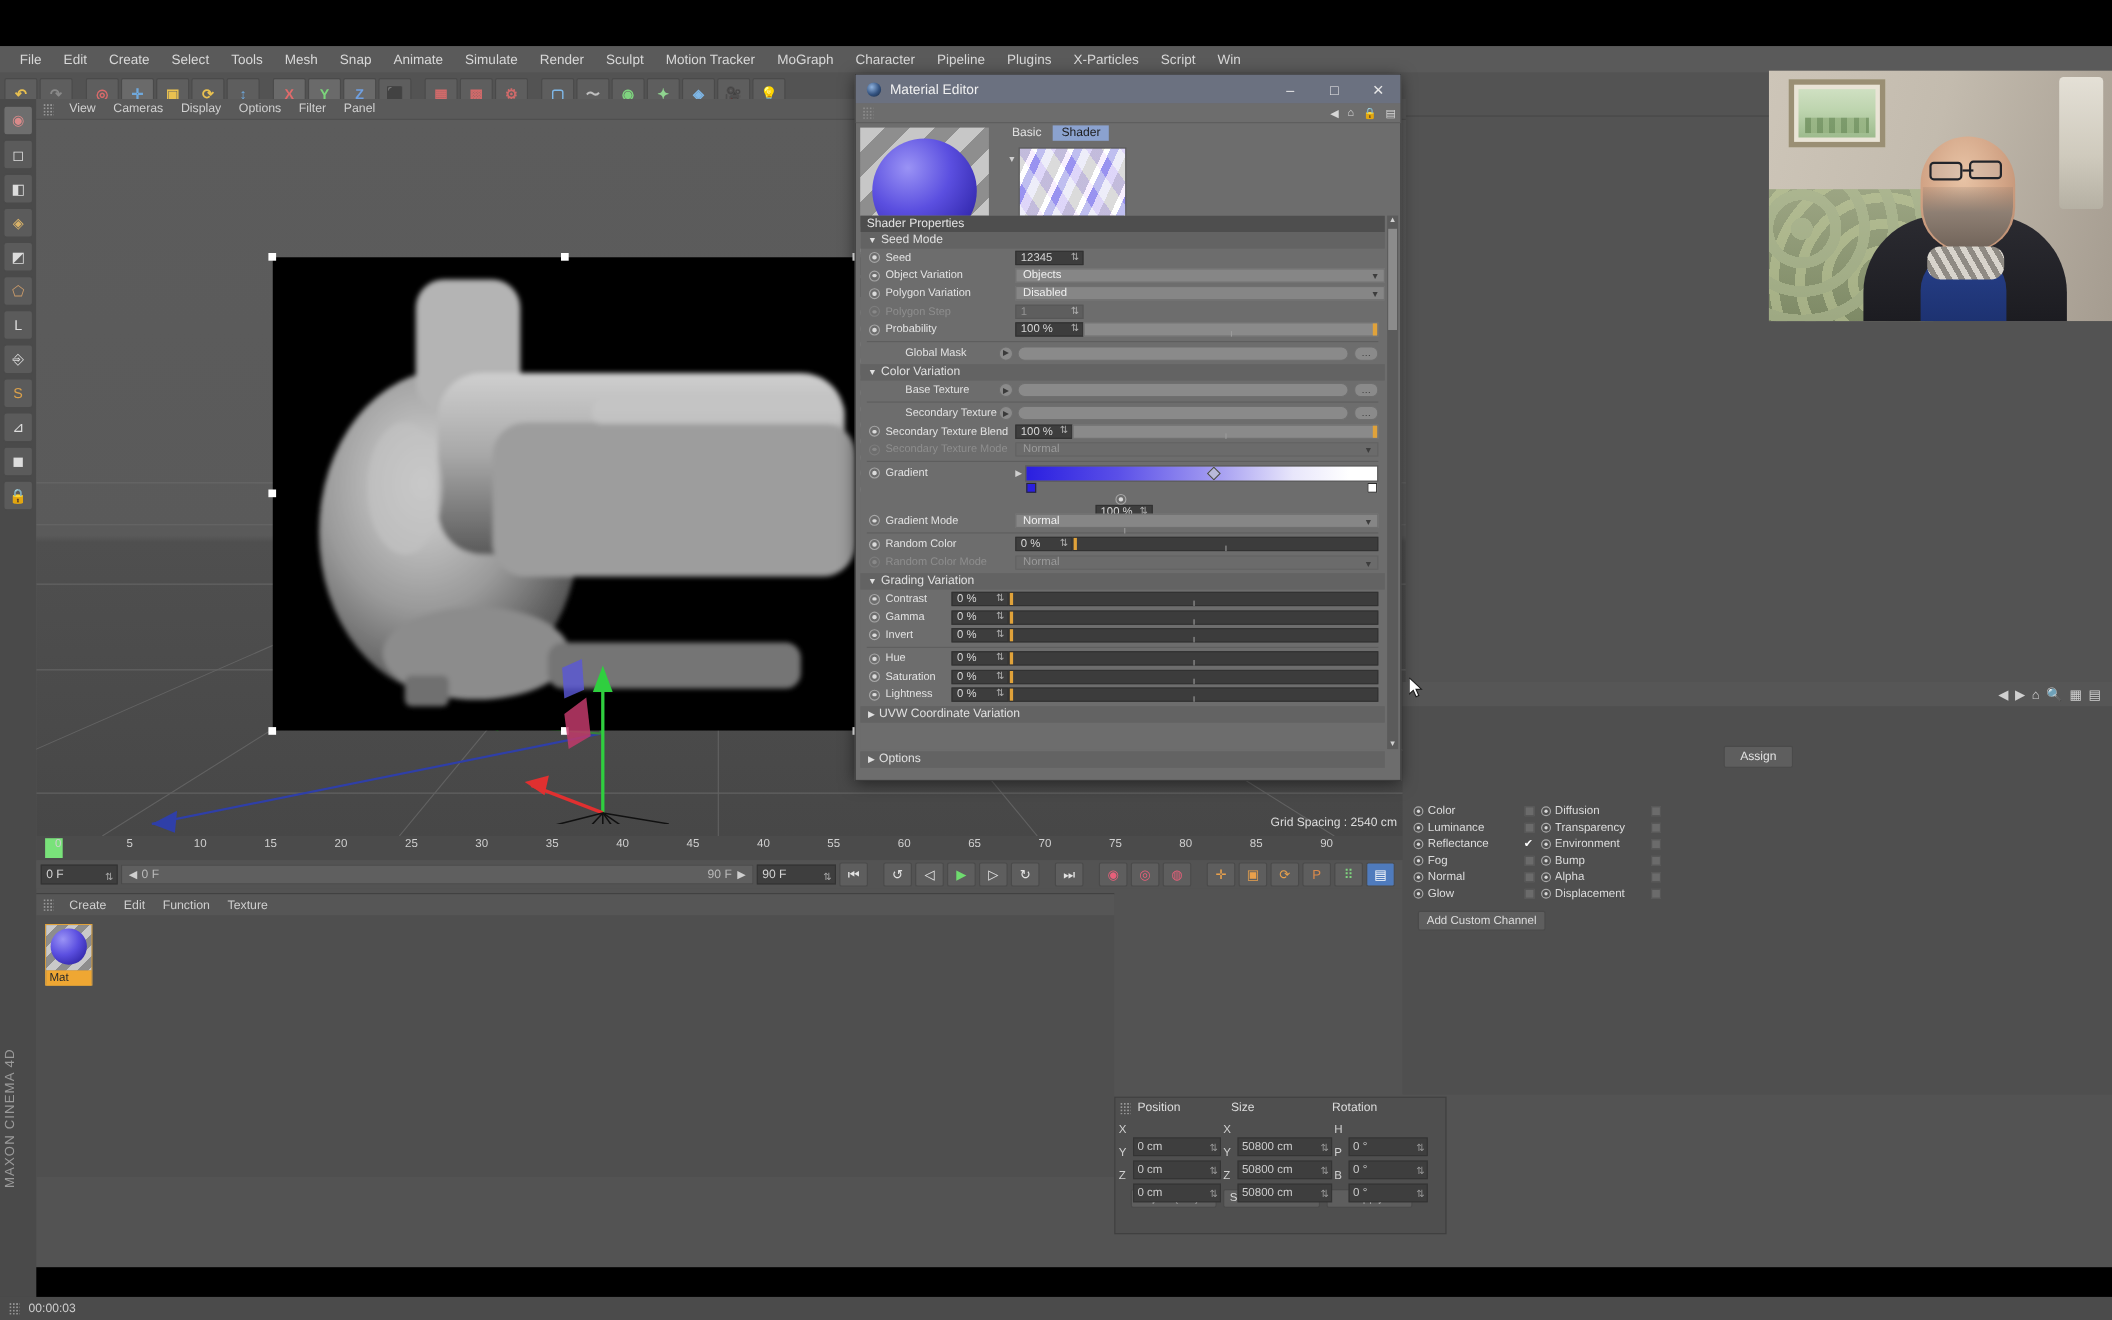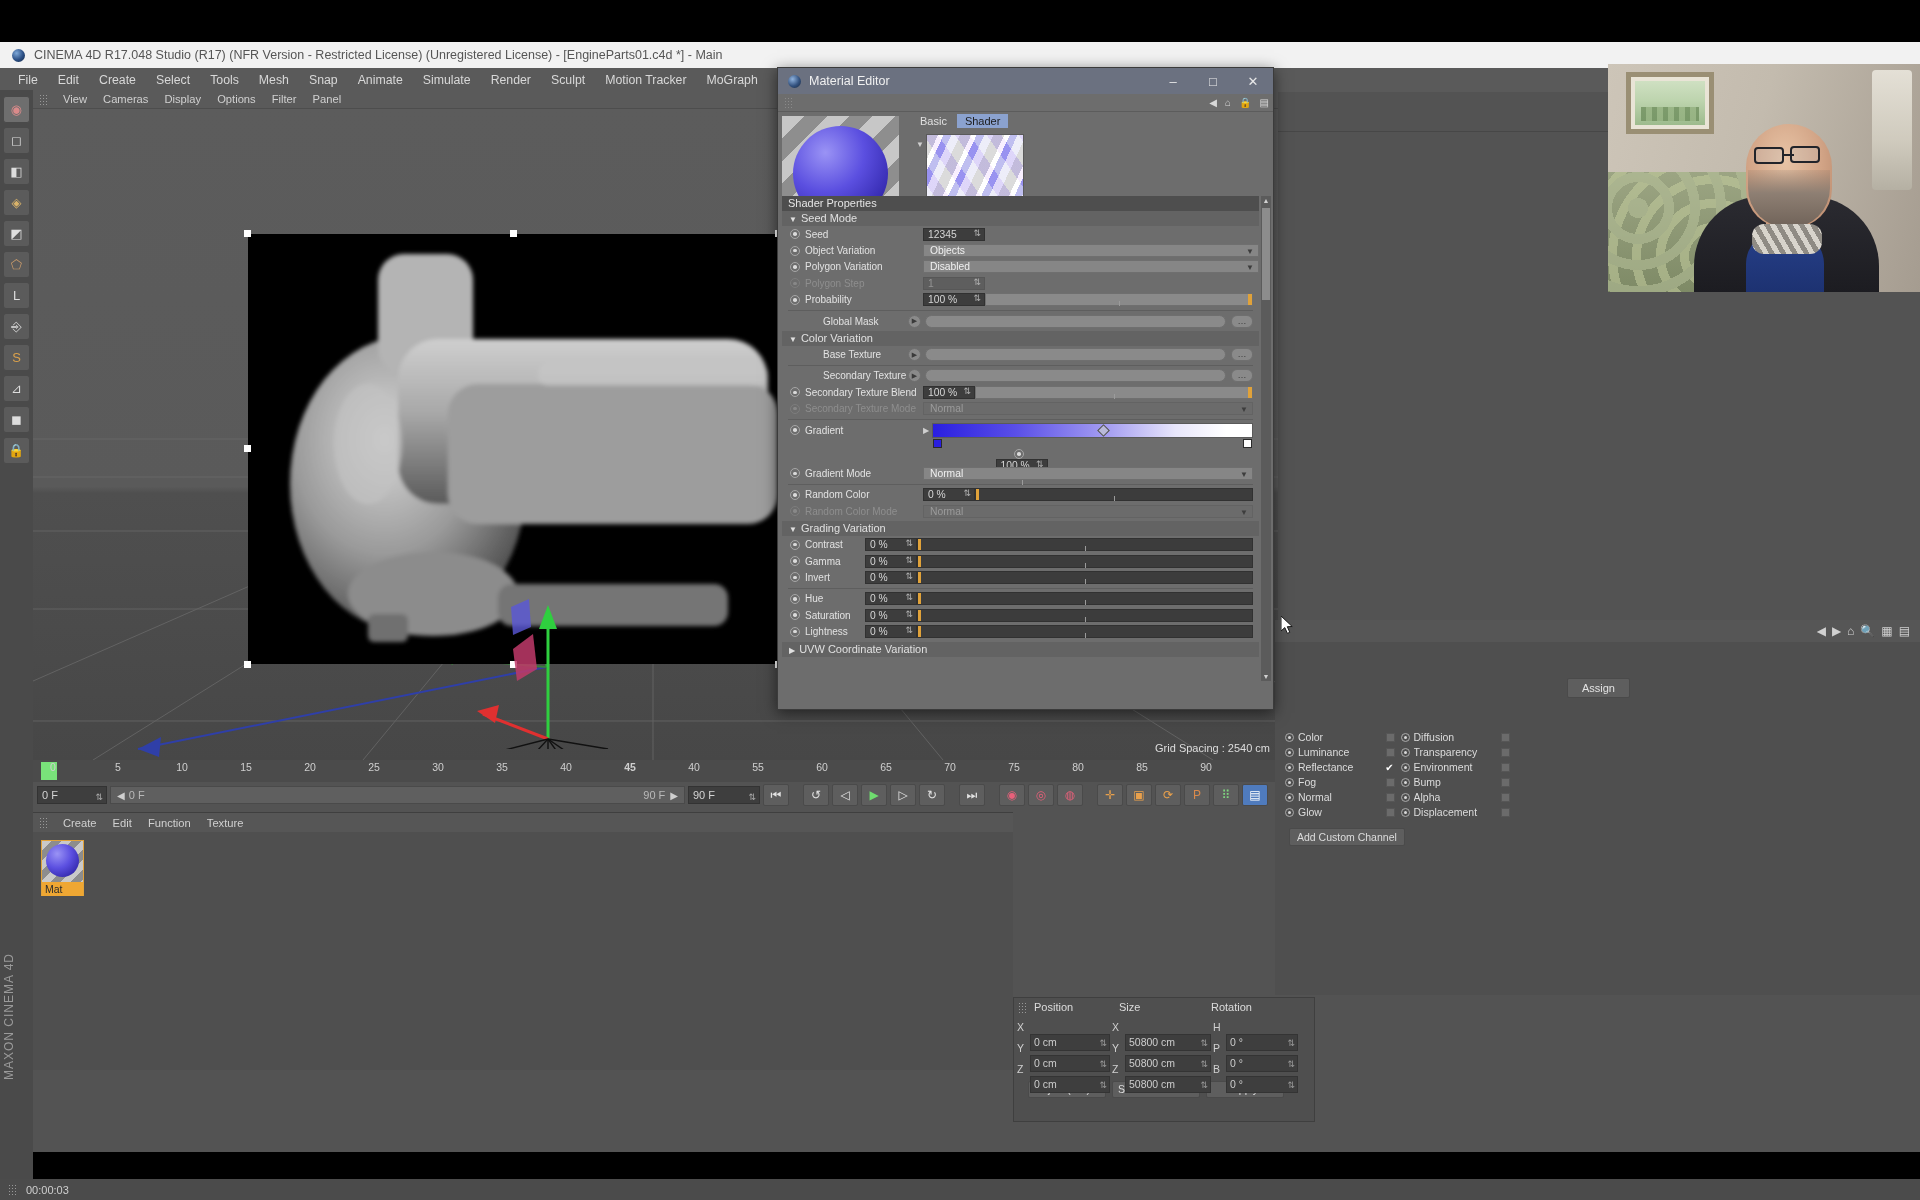--- a/index.html
+++ b/index.html
@@ -304,24 +304,20 @@
     background:repeating-linear-gradient(60deg,#d8d4cc 0 5px,#8f8b84 5px 10px);
     border-radius:12px; }
 </style>
 </head>
 <body>
 
 <div id="root">
 
   <div id="app">
 
-    <div class="titlebar">
-      <div class="winicon"></div>
-      <span>CINEMA 4D R17.048 Studio (R17) (NFR Version - Restricted License) (Unregistered License) - [EngineParts01.c4d *] - Main</span>
-    </div>
 
     <div class="menubar">
       <span class="mi">File</span>
       <span class="mi">Edit</span>
       <span class="mi">Create</span>
       <span class="mi">Select</span>
       <span class="mi">Tools</span>
       <span class="mi">Mesh</span>
       <span class="mi">Snap</span>
       <span class="mi">Animate</span>
@@ -486,21 +482,21 @@
     <div id="tlruler">
       <span class="lbl" style="left:10px;">0</span>
       <span class="lbl" style="left:75px;">5</span>
       <span class="lbl" style="left:139px;">10</span>
       <span class="lbl" style="left:203px;">15</span>
       <span class="lbl" style="left:267px;">20</span>
       <span class="lbl" style="left:331px;">25</span>
       <span class="lbl" style="left:395px;">30</span>
       <span class="lbl" style="left:459px;">35</span>
       <span class="lbl" style="left:523px;">40</span>
-      <span class="lbl" style="left:587px;font-weight:bold;">45</span>
+      <span class="lbl" style="left:587px;">45</span>
       <span class="lbl" style="left:651px;">40</span>
       <span class="lbl" style="left:715px;">55</span>
       <span class="lbl" style="left:779px;">60</span>
       <span class="lbl" style="left:843px;">65</span>
       <span class="lbl" style="left:907px;">70</span>
       <span class="lbl" style="left:971px;">75</span>
       <span class="lbl" style="left:1035px;">80</span>
       <span class="lbl" style="left:1099px;">85</span>
       <span class="lbl" style="left:1163px;">90</span>
     </div>
@@ -981,20 +977,23 @@
         <span class="nf" style="width:52px;"><span>0 %</span><span class="spin">⇅</span></span>
         <span class="sl zero">
             <span class="tick"></span>
             <span class="fillend"></span>
           </span>
       </div>
 
       <div class="grphdr" style="margin-top:2px;"><span class="tri">▶</span><span>UVW Coordinate Variation</span></div>
     </div>
 
+    <div id="mebottom">
+      <div class="grphdr"><span class="tri">▶</span><span>Options</span></div>
+    </div>
 
     <div id="mescroll">
       <div class="ar" style="top:0;">▲</div>
       <div class="th" style="top:12px;"></div>
       <div class="ar" style="bottom:0;">▼</div>
     </div>
   </div>
 
   <svg id="cursor" viewBox="0 0 13 19">
     <polygon points="0,0 0,15 3.8,11.6 6.4,17.4 8.8,16.3 6.3,10.7 11.2,10.5" fill="#ffffff" stroke="#1a1a1a" stroke-width="1"></polygon>

